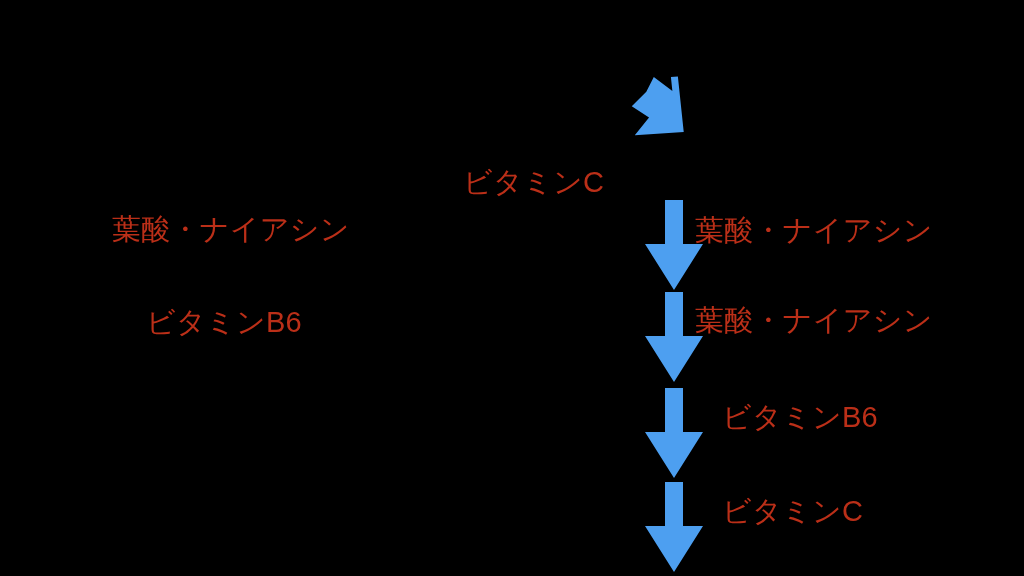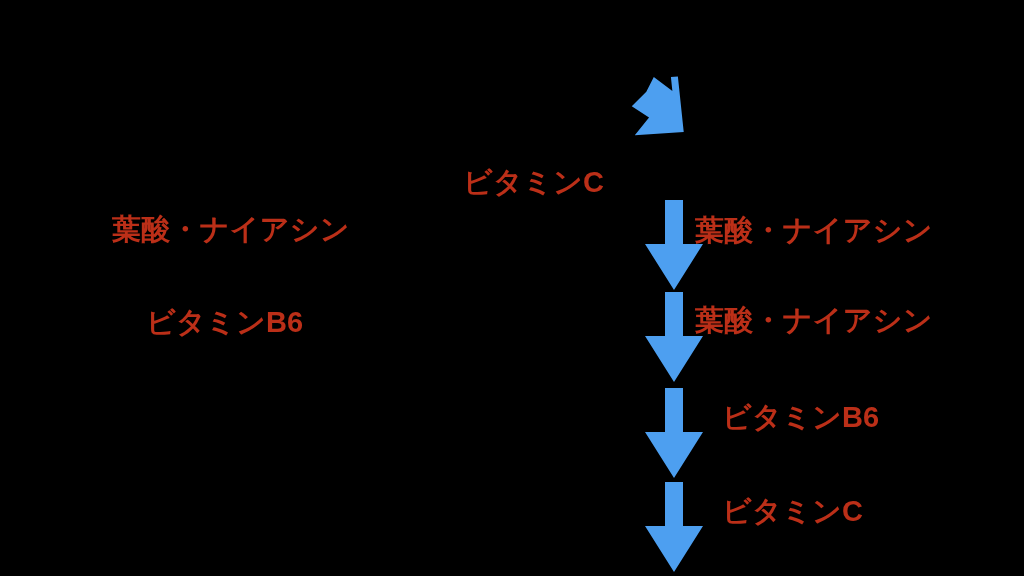--- a/index.html
+++ b/index.html
@@ -12,21 +12,21 @@
     position: relative;
     width: 1024px;
     height: 576px;
     background: #000000;
     overflow: hidden;
     font-family: "Liberation Sans", "DejaVu Sans", sans-serif;
   }
   .label {
     position: absolute;
     color: #bb2f18;
-    font-weight: bold;
+    font-weight: normal;
     white-space: nowrap;
     letter-spacing: 0.01em;
     line-height: 1;
   }
   
   .label-left-folate {
     left: 112px;
     top: 215px;
     font-size: 29px;
   }

